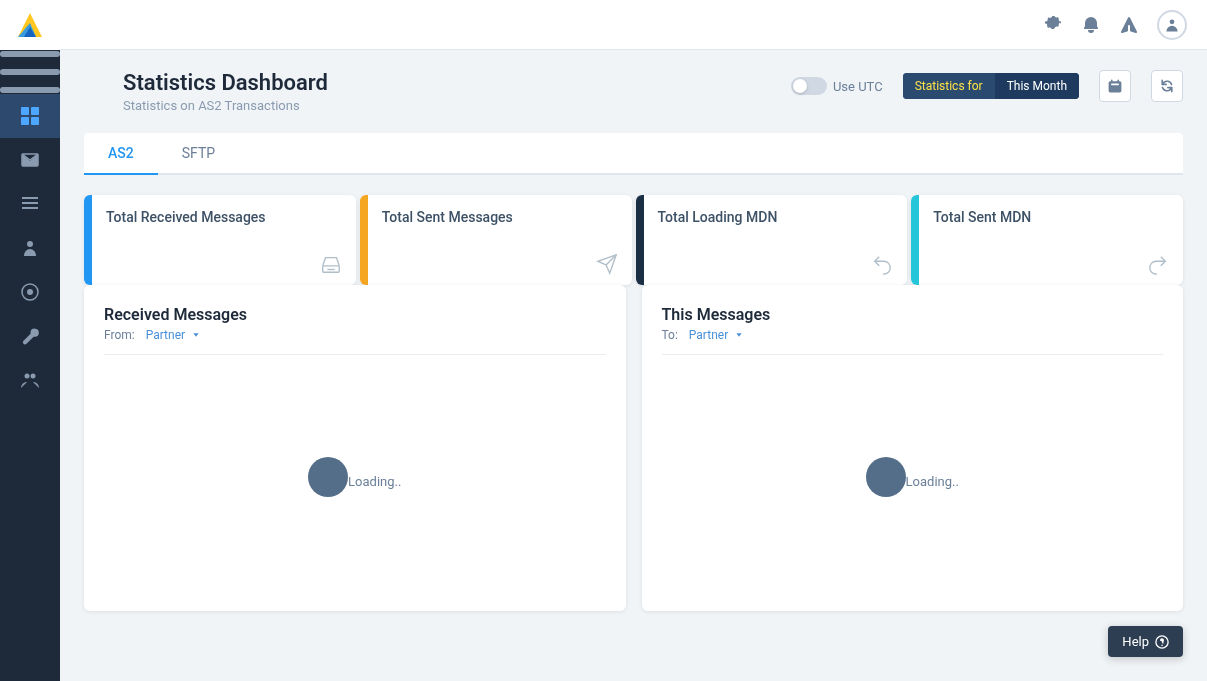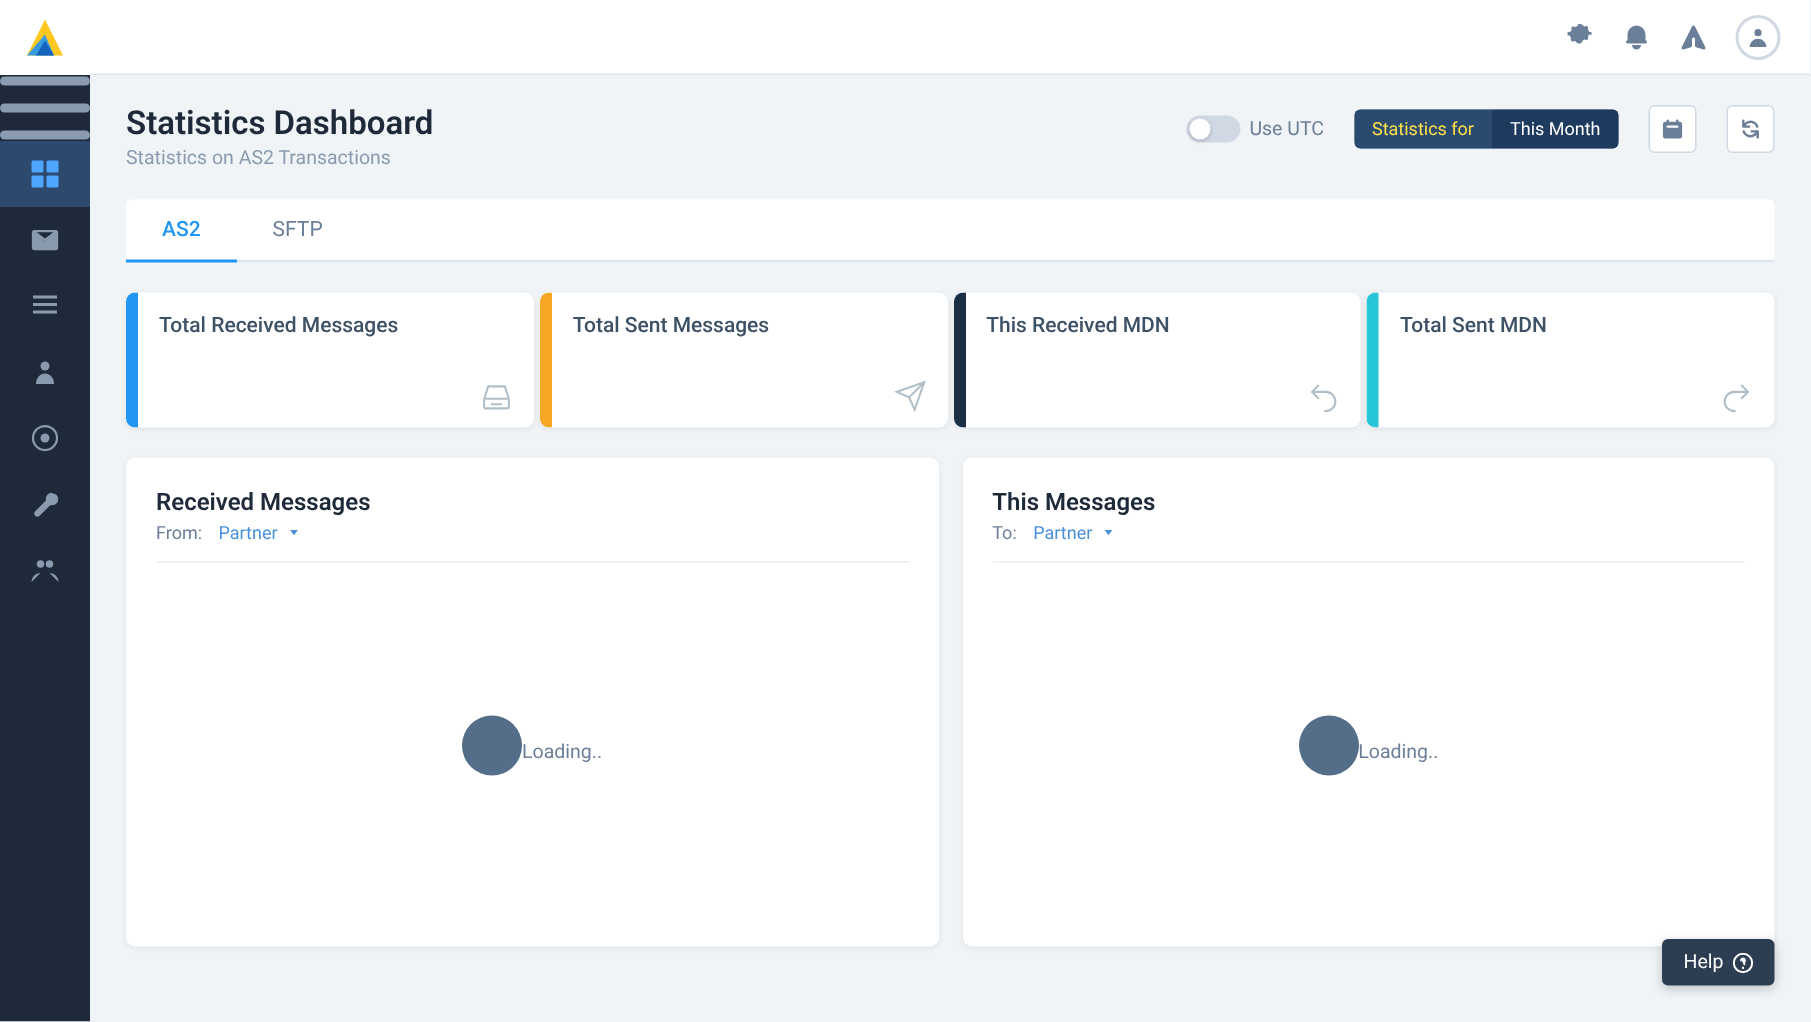--- a/index.html
+++ b/index.html
@@ -103,20 +103,21 @@
       overflow-y: auto;
       background: #f0f4f7;
     }
 
     
     .page-header {
       display: flex;
       align-items: flex-start;
       justify-content: space-between;
       margin-bottom: 20px;
+      margin-left: 39px;
     }
     .page-title {
       font-size: 22px;
       font-weight: 600;
       color: #1e2a3a;
     }
     .page-subtitle {
       font-size: 13px;
       color: #8a9bb0;
       margin-top: 3px;
@@ -203,21 +204,20 @@
       color: #2196f3;
       border-bottom: 2px solid #2196f3;
       font-weight: 500;
     }
 
     
     .stats-cards {
       display: grid;
       grid-template-columns: repeat(4, 1fr);
       gap: 4px;
-      margin-bottom: 20px;
     }
     .stat-card {
       background: #fff;
       border-radius: 6px;
       overflow: hidden;
       display: flex;
       box-shadow: 0 1px 4px rgba(0,0,0,0.08);
       min-height: 90px;
     }
     .stat-card-bar {
@@ -470,21 +470,21 @@
               <path d="M22 2L11 13"></path>
                 <path d="M22 2L15 22l-4-9-9-4 20-7z"></path>
             </svg>
           </div>
         </div>
       </div>
 
       <div class="stat-card">
         <div class="stat-card-bar" style="background: #1a2e44;"></div>
         <div class="stat-card-body">
-          <div class="stat-card-title">This Received MDN</div>
+          <div class="stat-card-title">Total Loading MDN</div>
           <div class="stat-card-icon">
             <svg viewBox="0 0 24 24" width="22" height="22" fill="none" stroke="currentColor" stroke-width="1.5">
               <path d="M9 14L4 9l5-5"></path>
                 <path d="M4 9h10a7 7 0 010 14h-1"></path>
             </svg>
           </div>
         </div>
       </div>
 
       <div class="stat-card">

